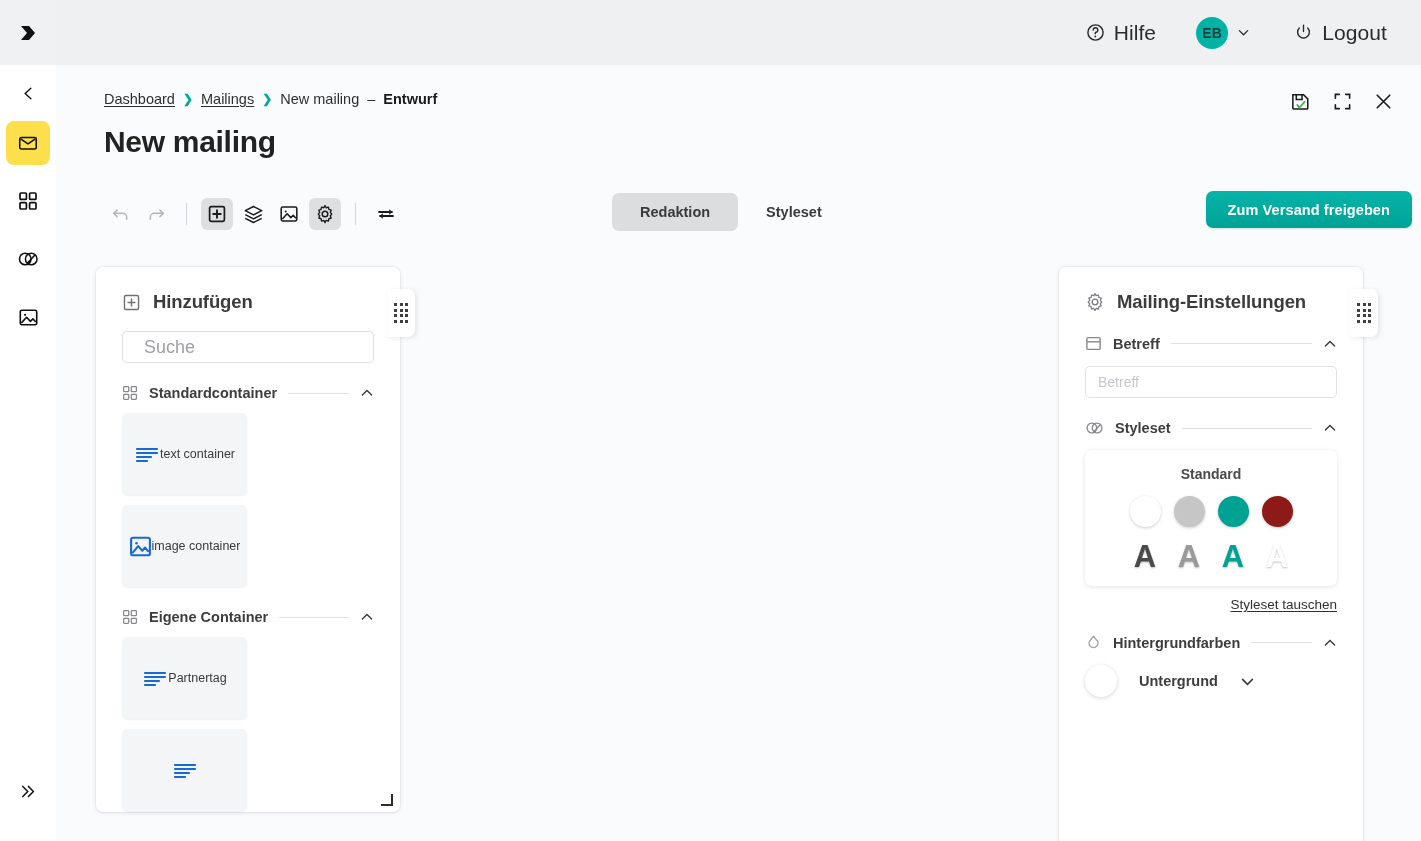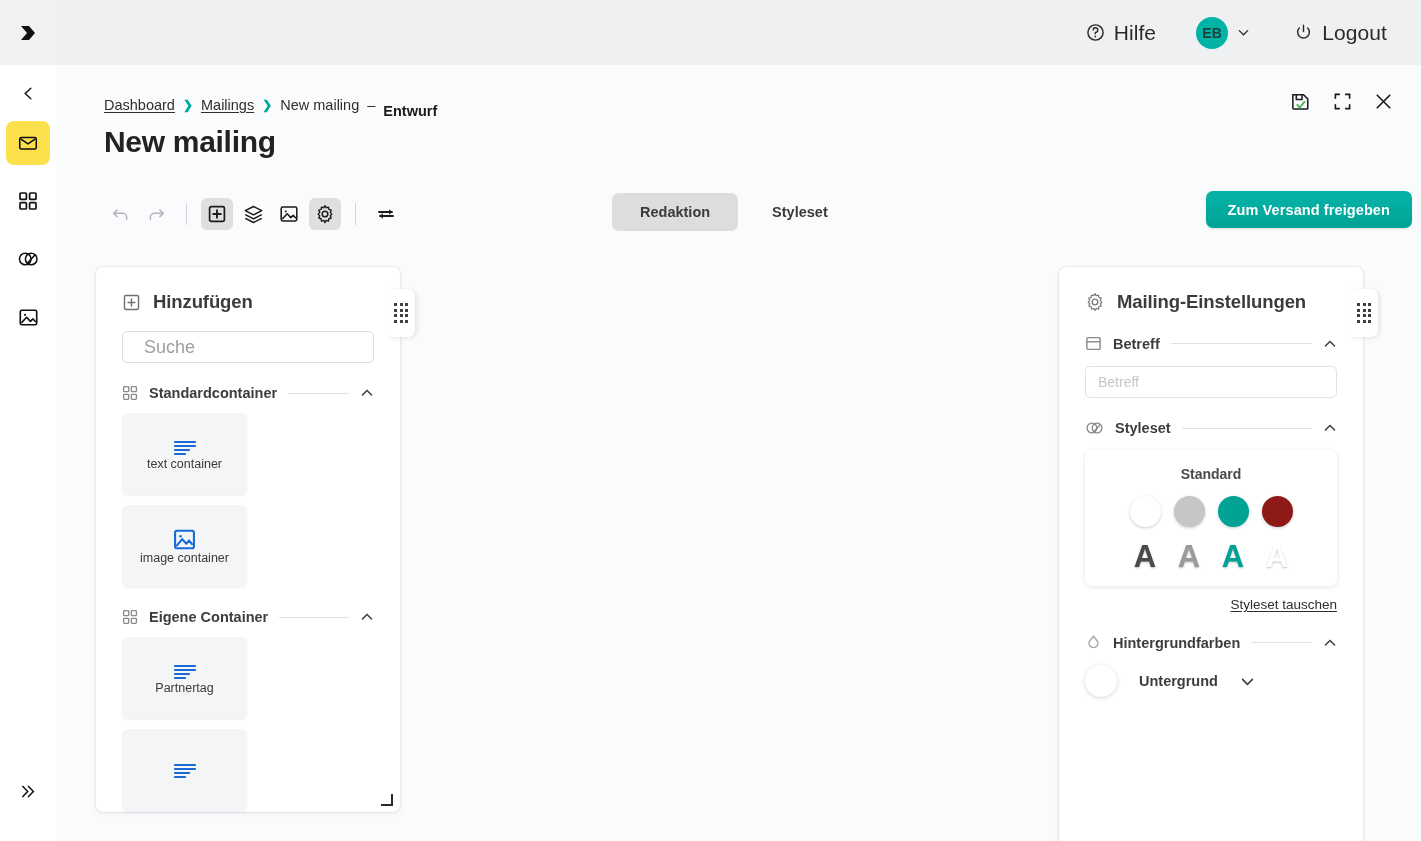--- a/index.html
+++ b/index.html
@@ -73,21 +73,21 @@
   #breadcrumb {
     position: absolute; left: 48px; top: 26px;
     display: flex; align-items: center; gap: 8px;
     font-size: 14.5px; color: #2f2f2f;
   }
   #breadcrumb a {
     color: #2f2f2f; text-decoration: underline;
     text-underline-offset: 2px; cursor: pointer;
   }
   .bc-sep { color: #00a99d; font-size: 12px; font-weight: bold; }
-  #bc-status { font-weight: bold; color: #1a1a1a; margin-top: 12px; }
+  #bc-status { font-weight: bold; color: #1a1a1a; }
   .bc-plain { color: #2f2f2f; }
 
   #win-actions {
     position: absolute; right: 28px; top: 26px;
     display: flex; align-items: center; gap: 22px;
   }
   .win-btn { cursor: pointer; color: #1a1a1a; display: flex; }
 
   #page-title {
     position: absolute; left: 48px; top: 60px;
@@ -103,21 +103,21 @@
     width: 32px; height: 32px; border-radius: 6px;
     display: flex; align-items: center; justify-content: center;
     cursor: pointer; color: #1b1b1b;
   }
   .tb-btn.muted { color: #b3b5b9; }
   .tb-btn.on { background: #dedfe1; }
   .tb-div { width: 1px; height: 22px; background: #d2d4d7; margin: 0 10px; }
 
   #mode-tabs {
     position: absolute; left: 556px; top: 128px;
-    display: flex; align-items: center; gap: 6px;
+    display: flex; align-items: center; 
   }
   .mode-tab {
     height: 38px; padding: 0 28px; border-radius: 7px;
     display: flex; align-items: center; justify-content: center;
     font-size: 14.5px; font-weight: bold; color: #3a3a3a; cursor: pointer;
   }
   .mode-tab.active { background: #dcdddf; }
 
   #release-btn {
     position: absolute; right: 9px; top: 126px;
@@ -194,21 +194,21 @@
   }
   .sec .srule { flex: 1; height: 1px; background: #dfe1e4; }
   .sec .scar { cursor: pointer; color: #3a3a3a; display: flex; }
 
   .card-grid {
     display: flex; flex-wrap: wrap; gap: 10px;
     margin: 12px 26px 0 26px;
   }
   .card {
     width: 125px; height: 82px; background: #f4f5f6; border-radius: 6px;
-    display: flex; flex-direction: column; align-items: center;
+    display: flex; flex-direction: row; align-items: center;
     justify-content: center; cursor: grab;
     box-shadow: 0 1px 2px rgba(20,25,40,.07);
   }
   .card .clbl {
     font-size: 12.5px; color: #3a3a3a; max-width: 110px;
     overflow: hidden; text-overflow: ellipsis; white-space: nowrap;
     text-align: center;
   }
 
   

